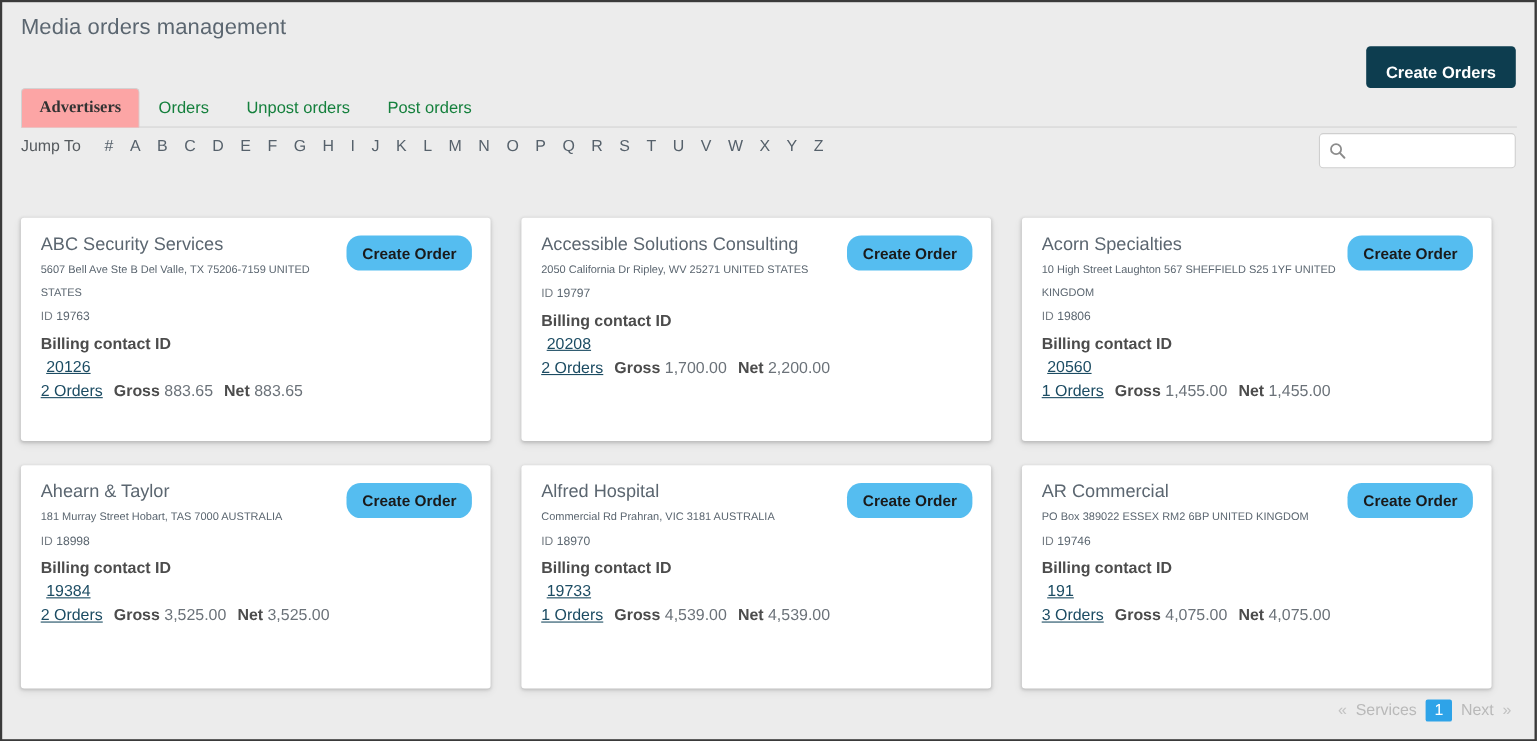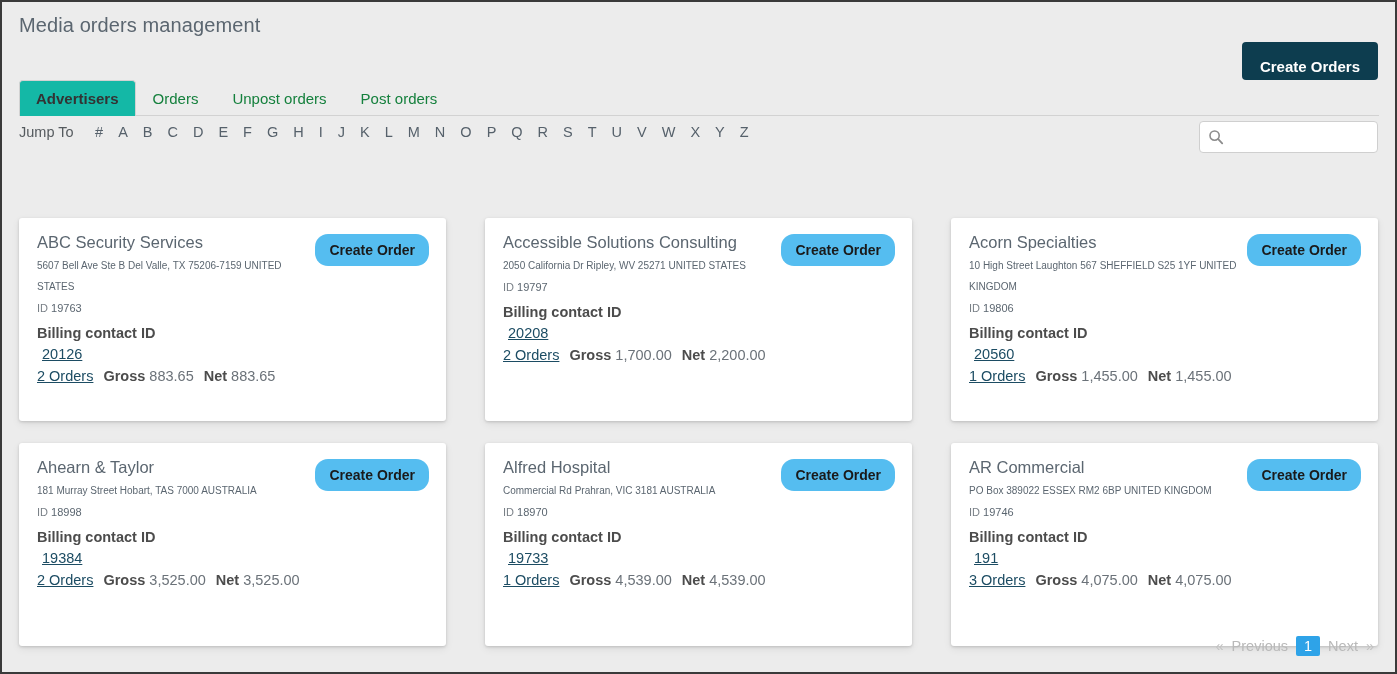--- a/index.html
+++ b/index.html
@@ -66,28 +66,29 @@
     font-size: 15px;
     color: #15803d;
     cursor: pointer;
     background: transparent;
     border: 1px solid transparent;
     border-bottom: none;
     border-radius: 4px 4px 0 0;
     white-space: nowrap;
   }
   .tab.active {
-    background: #14b8a6;
+    background: #fca5a5;
     border-color: #d2d2d2;
     color: #333333;
     font-weight: bold;
     position: relative;
     top: 0;
     margin-bottom: -1px;
     padding-bottom: 1px;
+    font-family: Liberation Serif, serif;
   }
 
   
   #jumpbar {
     position: absolute;
     left: 17px; top: 122px;
     display: flex;
     align-items: center;
     white-space: nowrap;
   }
@@ -133,22 +134,21 @@
     min-width: 0;
   }
 
   
   #cards {
     position: absolute;
     left: 17px; top: 196px;
     width: 1362px;
     display: grid;
     grid-template-columns: repeat(3, 427px);
-    gap: 22px 39px;
-    margin-top: 20px;
+    gap: 22px 28px;
   }
   .card {
     position: relative;
     background: #ffffff;
     border-radius: 3px;
     box-shadow: 0 1px 3px rgba(0,0,0,.16), 0 3px 8px rgba(0,0,0,.07);
     height: 203px;
     padding: 14px 18px 10px 18px;
     overflow: hidden;
   }
@@ -334,19 +334,19 @@
         <div class="card-id"><span>ID</span> <span class="idnum">19746</span></div>
         <div class="billing-label">Billing contact ID</div>
         <div><span class="billing-link">191</span></div>
         <div class="totals-row"><span class="orders-link">3 Orders</span><span class="lbl">Gross</span><span class="val">4,075.00</span><span class="lbl">Net</span><span class="val">4,075.00</span></div>
         <button class="create-order-btn">Create Order</button>
       </div>
     </div>
 
   <div id="pagination">
     <span class="pg arrow">«</span>
-    <span class="pg">Previous</span>
+    <span class="pg">Services</span>
     <span class="pg num-active">1</span>
     <span class="pg">Next</span>
     <span class="pg arrow">»</span>
   </div>
 
 </div>
 
 </body></html>

